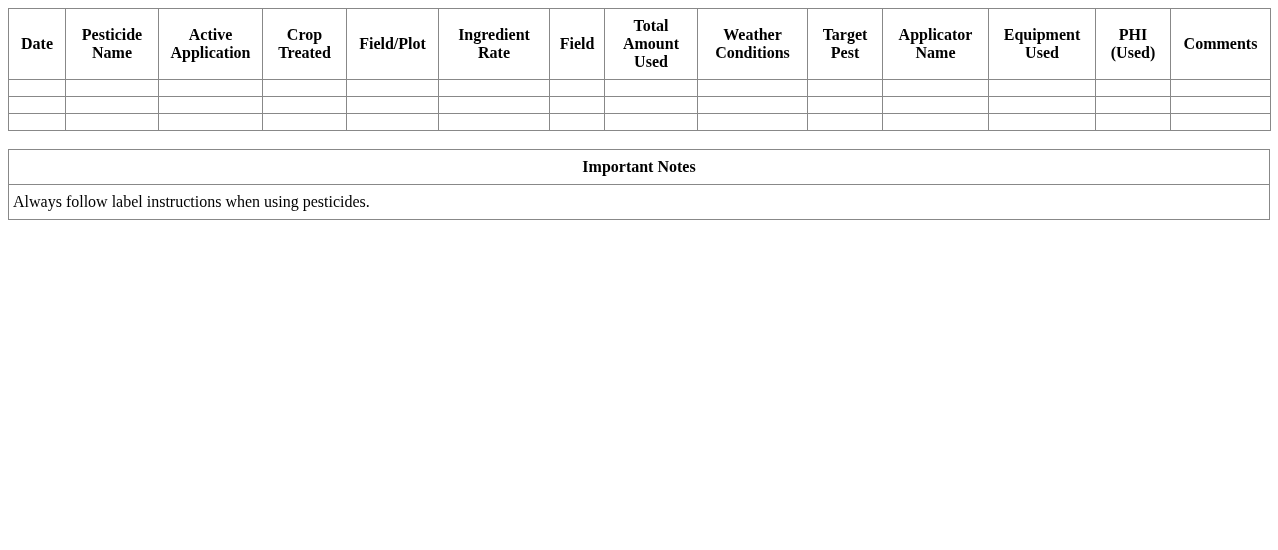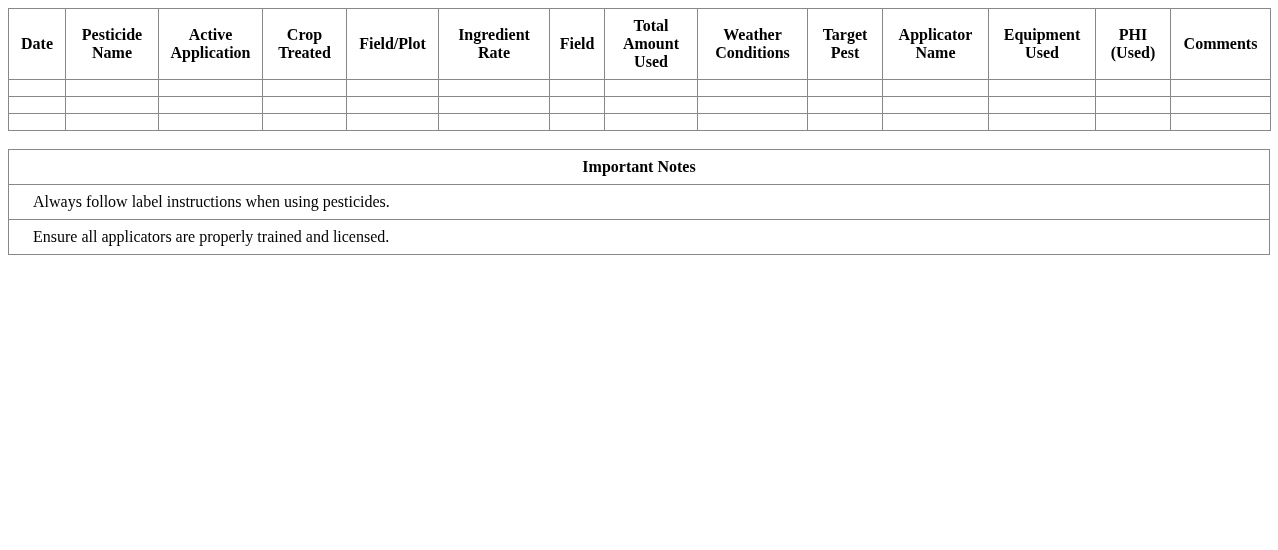--- a/index.html
+++ b/index.html
@@ -5,21 +5,21 @@
   html, body { margin: 0; padding: 0; background: #ffffff; }
   body { width: 1278px; height: 550px; font-family: "Liberation Serif", serif; color: #000; }
   .wrap { position: absolute; left: 8px; top: 8px; width: 1262px; }
   table { border-collapse: collapse; width: 1262px; table-layout: fixed; }
   .log th, .log td { border: 1px solid #888888; }
   .log th { font-weight: bold; font-size: 16px; line-height: 18px; text-align: center; vertical-align: middle; padding: 8px 6px; height: 54px; }
   .log td { height: 16px; padding: 0; }
   .notes { margin-top: 18px; border-radius: 13px; }
   .notes th, .notes td { border: 1px solid #888888; }
   .notes th { font-weight: bold; font-size: 16px; height: 34px; padding: 0; text-align: center; }
-  .notes td { font-size: 16px; height: 34px; padding: 0 24px; text-align: left; }
+  .notes td { font-size: 16px; height: 34px; padding: 0 4px; text-align: left; }
 </style>
 </head>
 <body>
 
 <div class="wrap">
   <table class="log">
     <colgroup id="log-cols">
         <col style="width: 57px;">
         <col style="width: 93px;">
         <col style="width: 104px;">
@@ -108,18 +108,15 @@
   <table class="notes">
     <thead>
       <tr>
         <th>Important Notes</th>
       </tr>
     </thead>
     <tbody>
       <tr>
           <td>Always follow label instructions when using pesticides.</td>
         </tr>
-      <tr>
-          <td>Ensure all applicators are properly trained and licensed.</td>
-        </tr>
     </tbody>
   </table>
 </div>
 
 </body></html>

